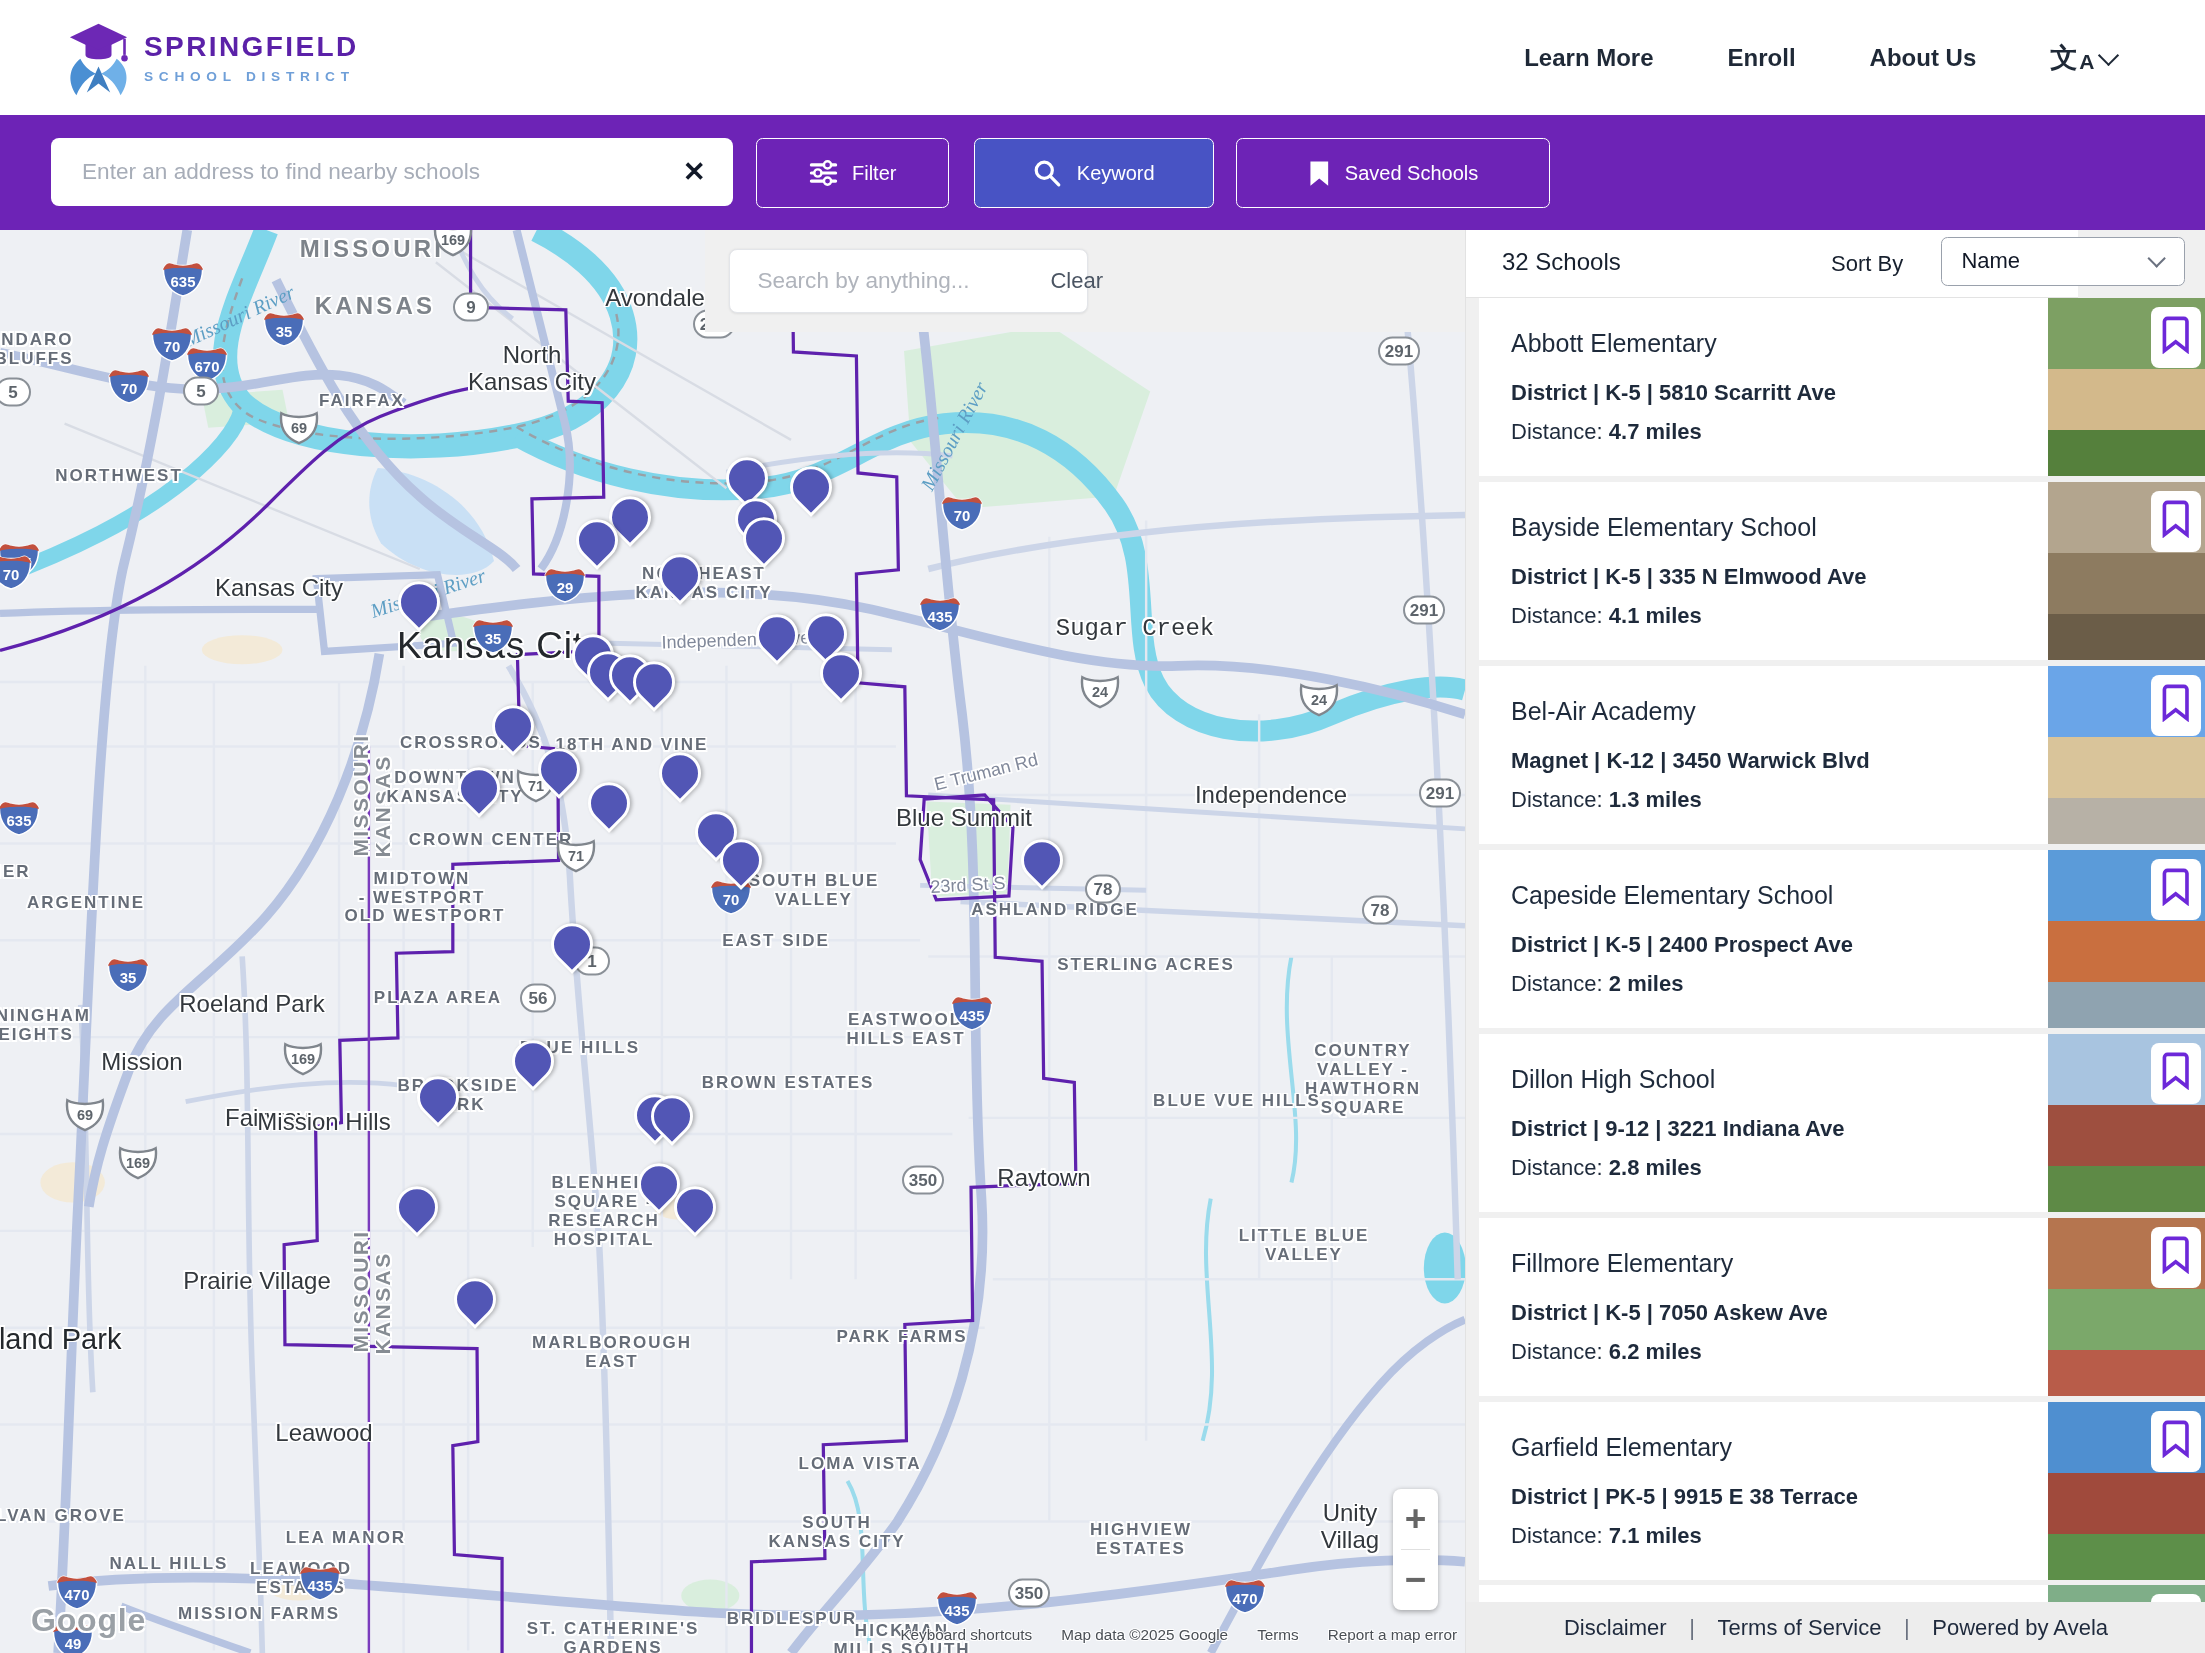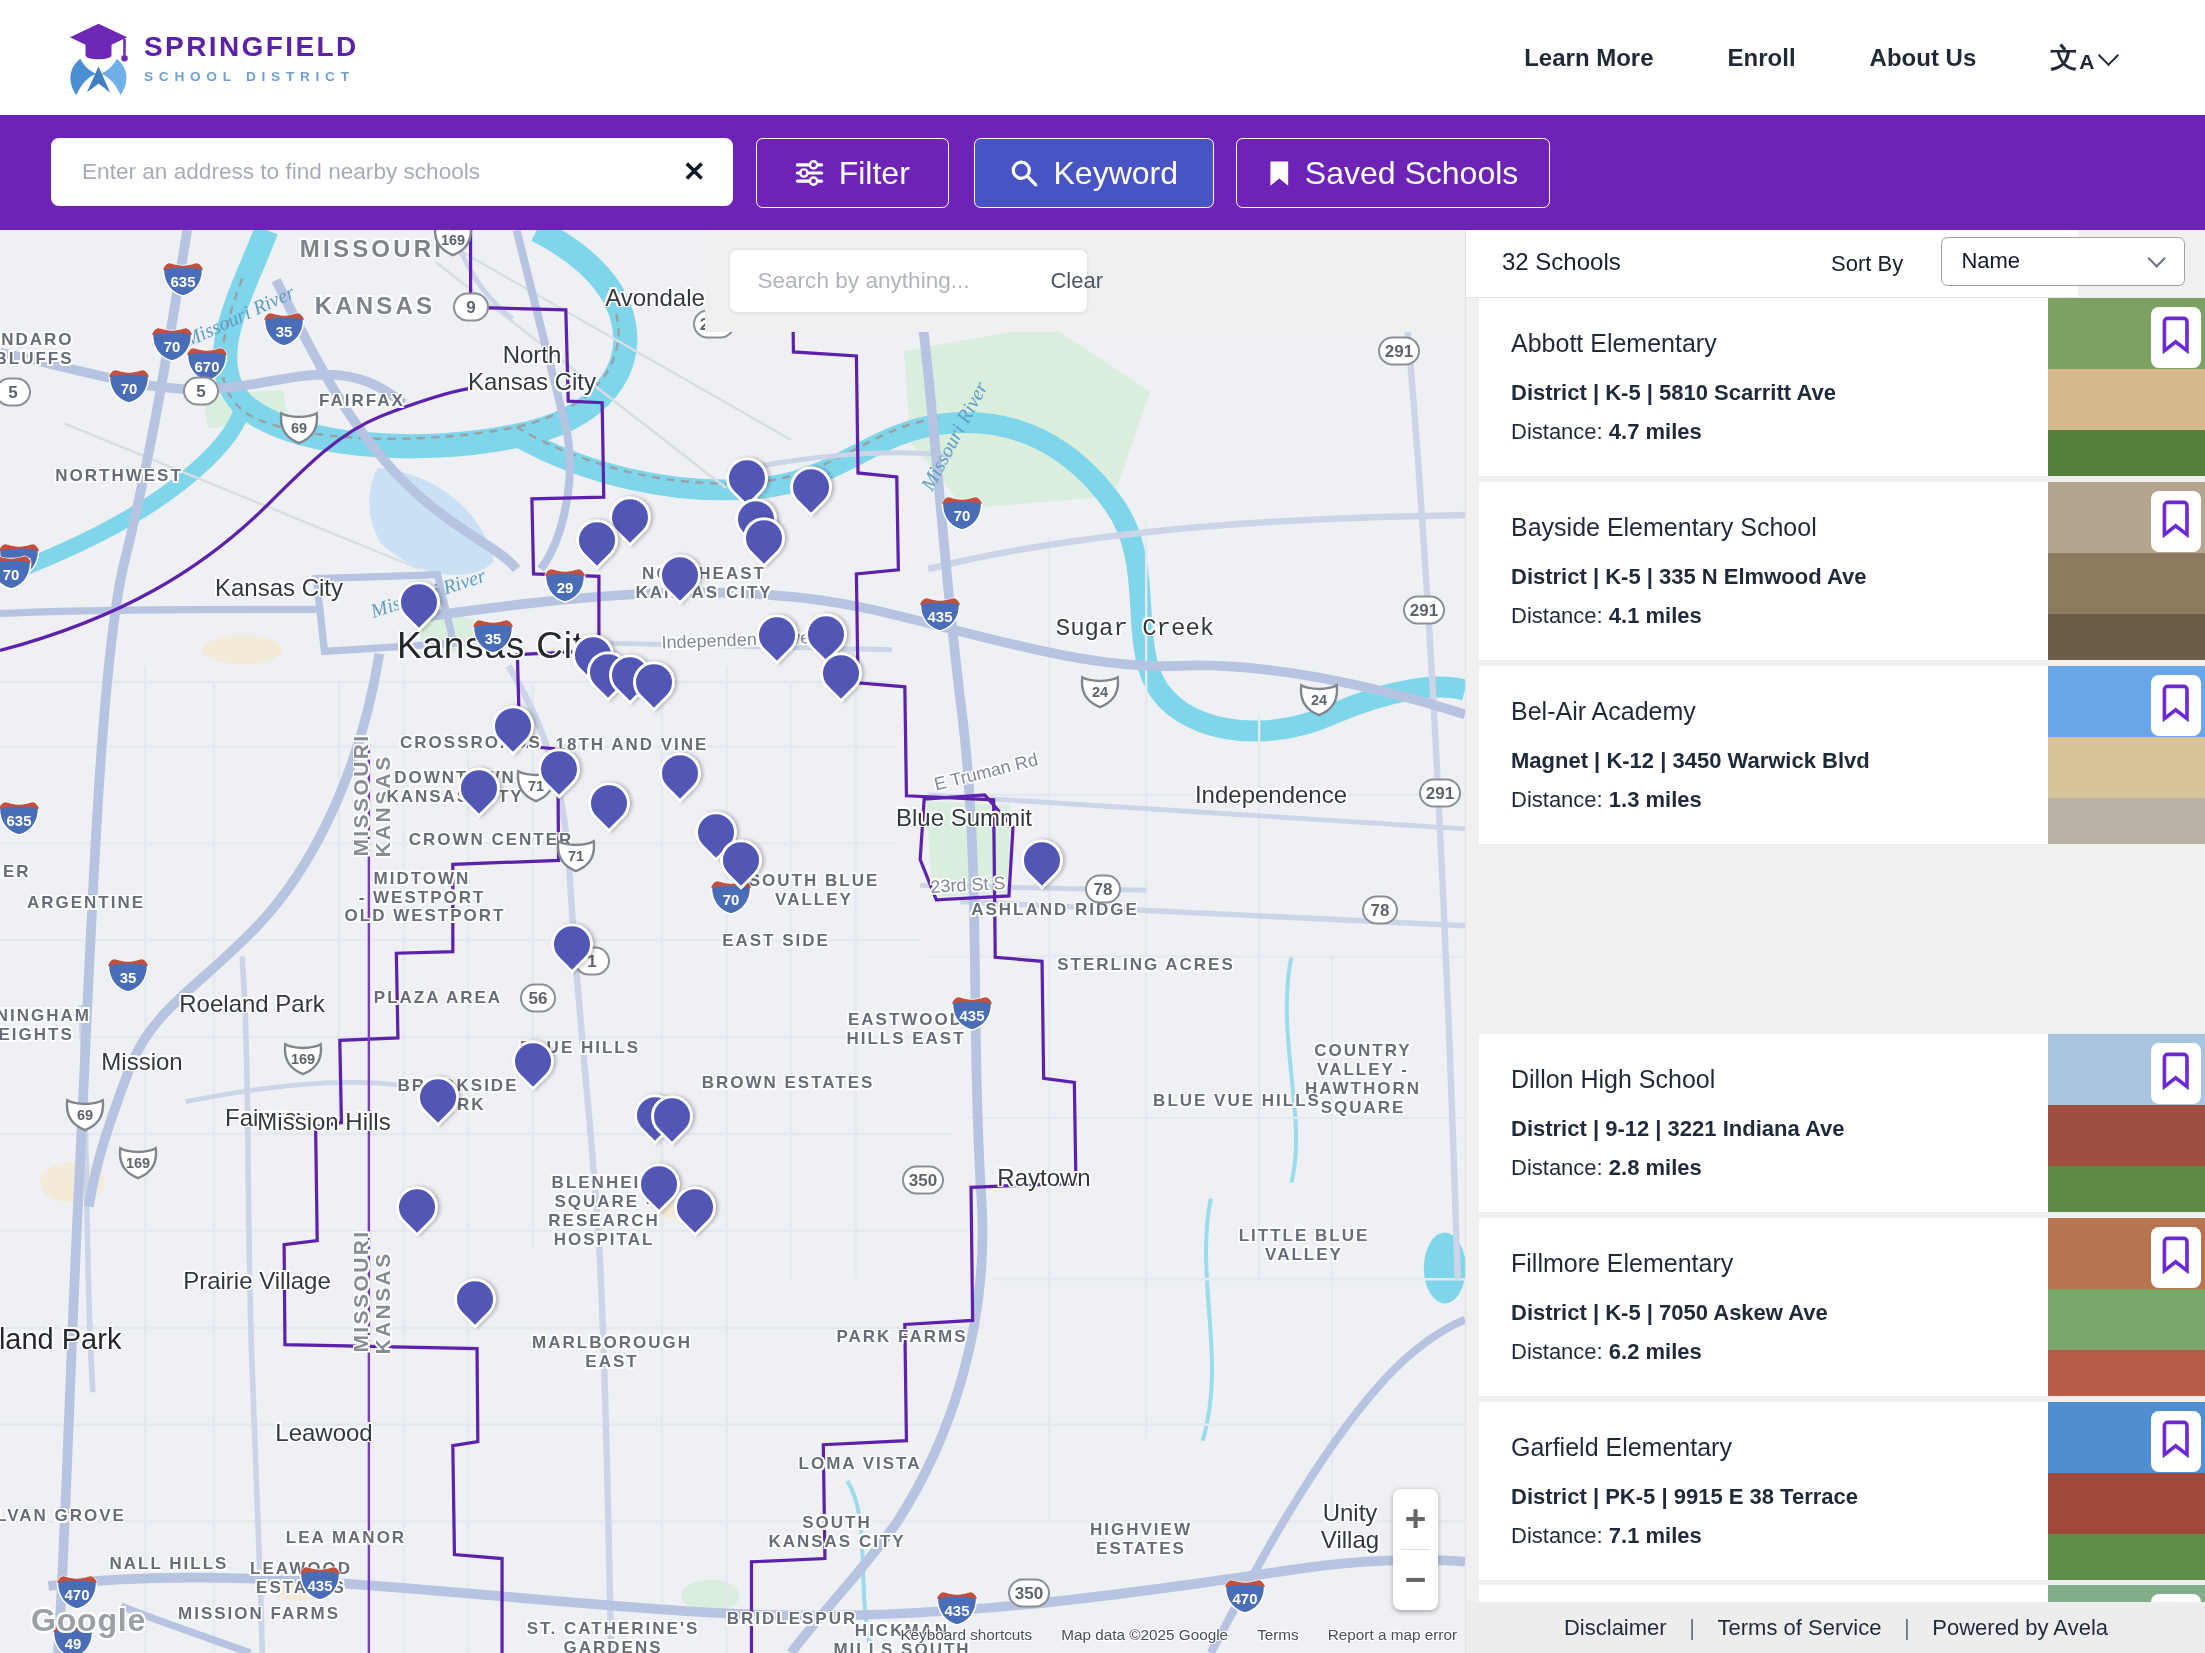--- a/index.html
+++ b/index.html
@@ -21,21 +21,21 @@
         transform:rotate(45deg);margin-top:-4.8px;}
   
   .tbar{position:absolute;left:0;top:115px;width:2205px;height:115px;background:#6d23b6;display:flex;align-items:center;}
   .addr{position:absolute;left:51px;top:23.4px;width:682px;height:68px;background:#fff;border-radius:8px;
         display:flex;align-items:center;}
   .addr input{flex:1;border:none;outline:none;font-size:22.6px;padding:0 0 0 31px;color:#1f2937;
         font-family:"Liberation Sans",sans-serif;background:transparent;}
   .addr input::placeholder{color:#a7adb8;}
   .addr .x{font-size:27.4px;font-weight:700;color:#111827;padding:0 27.4px;cursor:pointer;}
   .tbtn{position:absolute;top:23.4px;height:68px;border:1.6px solid #fff;border-radius:6.5px;background:#6d23b6;
-        color:#fff;font-size:32px;font-weight:500;display:flex;align-items:center;justify-content:center;
+        color:#fff;font-size:20px;font-weight:500;display:flex;align-items:center;justify-content:center;
         gap:14.5px;cursor:pointer;font-family:"Liberation Sans",sans-serif;}
   .tbtn.active{background:#4853c4;}
   
   .map{position:absolute;left:0;top:230px;width:1465px;height:1423px;background:#eef0f4;overflow:hidden;}
   .map svg.base{position:absolute;left:0;top:0;}
   .mlabel{position:absolute;white-space:pre-line;text-align:center;line-height:1.12;pointer-events:none;
      text-shadow:-1.6px -1.6px 0 #fff,1.6px -1.6px 0 #fff,-1.6px 1.6px 0 #fff,1.6px 1.6px 0 #fff,-1.6px 0 0 #fff,1.6px 0 0 #fff,0 -1.6px 0 #fff,0 1.6px 0 #fff;}
   .k-state{font-size:24px;font-weight:700;color:#7d838a;letter-spacing:3.2px;}
   .k-statev{font-size:21px;font-weight:700;color:#868c93;letter-spacing:2.4px;}
   .k-city-lg{font-size:37px;font-weight:500;color:#24282c;letter-spacing:0.8px;}
@@ -656,20 +656,31 @@
     <div class="ttl">Bel-Air Academy</div>
     <div class="det">Magnet | K-12 | 3450 Warwick Blvd</div>
     <div class="dist"><span>Distance:</span> <b>1.3 miles</b></div>
     <div class="photo" title="modern tan brick school entrance" style="background: linear-gradient(rgb(106, 165, 232) 0%, rgb(106, 165, 232) 40%, rgb(217, 196, 154) 40%, rgb(217, 196, 154) 74%, rgb(183, 177, 166) 74%, rgb(183, 177, 166) 100%);"></div>
     <div class="chip">
       <svg width="27.4" height="39" viewBox="0 0 34 48">
         <path d="M7 4 h20 a4 4 0 0 1 4 4 v36 l-14 -11 -14 11 V8 a4 4 0 0 1 4 -4 Z" fill="none" stroke="#6d28d9" stroke-width="4.5"></path>
       </svg>
     </div>
   </div>
+        <div class="card" style="top: 552px;">
+    <div class="ttl">Capeside Elementary School</div>
+    <div class="det">District | K-5 | 2400 Prospect Ave</div>
+    <div class="dist"><span>Distance:</span> <b>2 miles</b></div>
+    <div class="photo" title="modern orange and white school building" style="background: linear-gradient(rgb(91, 155, 217) 0%, rgb(91, 155, 217) 40%, rgb(201, 111, 63) 40%, rgb(201, 111, 63) 74%, rgb(143, 163, 176) 74%, rgb(143, 163, 176) 100%);"></div>
+    <div class="chip">
+      <svg width="27.4" height="39" viewBox="0 0 34 48">
+        <path d="M7 4 h20 a4 4 0 0 1 4 4 v36 l-14 -11 -14 11 V8 a4 4 0 0 1 4 -4 Z" fill="none" stroke="#6d28d9" stroke-width="4.5"></path>
+      </svg>
+    </div>
+  </div>
         <div class="card" style="top: 736px;">
     <div class="ttl">Dillon High School</div>
     <div class="det">District | 9-12 | 3221 Indiana Ave</div>
     <div class="dist"><span>Distance:</span> <b>2.8 miles</b></div>
     <div class="photo" title="red brick high school with lawn" style="background: linear-gradient(rgb(168, 196, 224) 0%, rgb(168, 196, 224) 40%, rgb(158, 79, 63) 40%, rgb(158, 79, 63) 74%, rgb(94, 138, 70) 74%, rgb(94, 138, 70) 100%);"></div>
     <div class="chip">
       <svg width="27.4" height="39" viewBox="0 0 34 48">
         <path d="M7 4 h20 a4 4 0 0 1 4 4 v36 l-14 -11 -14 11 V8 a4 4 0 0 1 4 -4 Z" fill="none" stroke="#6d28d9" stroke-width="4.5"></path>
       </svg>
     </div>

